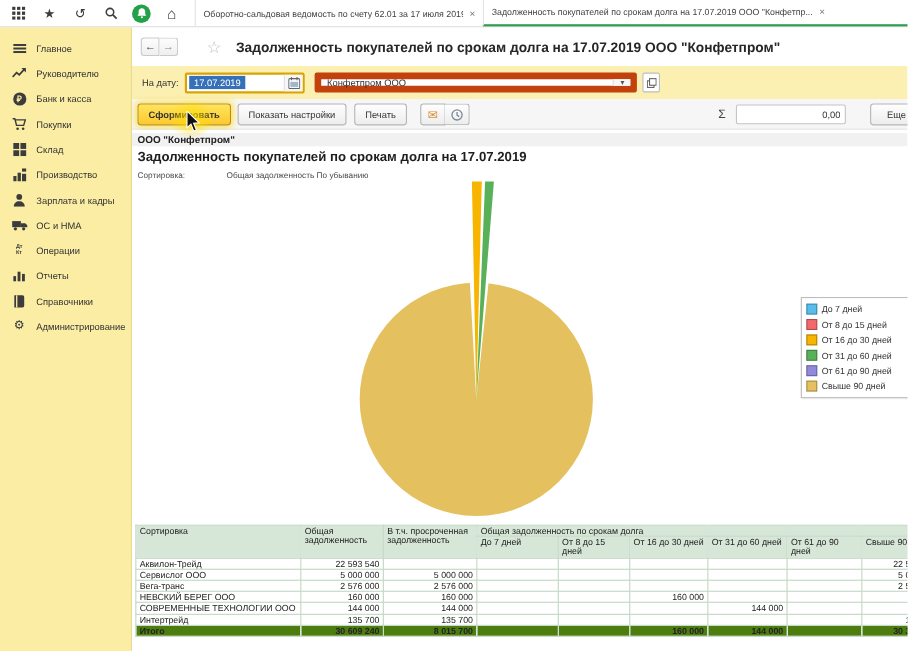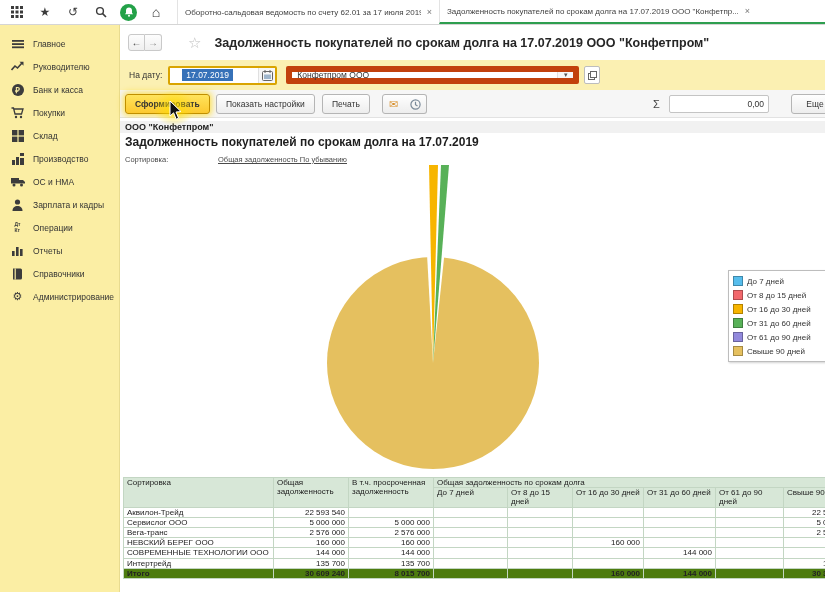--- a/index.html
+++ b/index.html
@@ -32,21 +32,21 @@
   .nav-header { position:absolute; left:0; top:0; width:705px; height:35px; background:#fff; display:flex; align-items:center; }
   .nav-btn { width:17px; height:17px; border:1px solid #C9C9C9; background:linear-gradient(#FDFDFD,#EFEFEF); font-size:10px; color:#444; display:flex; align-items:center; justify-content:center; }
   .nav-btn.back { margin-left:8px; border-radius:3px 0 0 3px; }
   .nav-btn.fwd  { border-radius:0 3px 3px 0; border-left:none; color:#8A8A8A; }
   .fav-star { color:#C0C0C0; font-size:15px; margin:0 13px 0 26px; }
   .page-title { font-size:12.5px; font-weight:bold; color:#262626; }
 
   .filter-bar { position:absolute; left:0; top:35px; width:705px; height:30px; background:#FBF0B2; display:flex; align-items:center; font-size:8.5px; color:#333; }
   .filter-label { margin-left:9px; }
   .date-group { display:flex; margin-left:6px; height:19px; background:#fff; border:2px solid #D9A400; border-radius:2px; align-items:stretch; }
-  .date-input { width:88px; display:flex; align-items:center; padding-left:12px; }
+  .date-input { width:88px; display:flex; align-items:center; padding-left:2px; }
   .date-selected { background:#3671B8; color:#fff; padding:1px 4px; font-size:8.5px; }
   .cal-btn { width:17px; display:flex; align-items:center; justify-content:center; border-left:1px solid #E0E0E0; background:#F7F7F7; }
   .combo { margin-left:9px; width:293px; height:18px; background:#fff; border:6px solid #c2410c; border-radius:2px; display:flex; align-items:center; }
   .combo-text { flex:1; padding:0 5px; }
   .combo-arrow { width:16px; align-self:stretch; border-left:1px solid #E0E0E0; display:flex; align-items:center; justify-content:center; color:#555; font-size:7px; background:#F7F7F7; }
   .link-btn { width:16px; height:18px; margin-left:5px; border:1px solid #BDBDBD; border-radius:2px; background:#fff; display:flex; align-items:center; justify-content:center; }
 
   .toolbar { position:absolute; left:0; top:65px; width:705px; height:28px; background:#F6F6F6; border-bottom:1px solid #E2E2E2; }
   .btn { position:absolute; top:4px; height:20px; border:1px solid #B5B5B5; border-radius:3px; background:linear-gradient(#FEFEFE,#EDEDED); display:flex; align-items:center; justify-content:center; font-size:8.5px; color:#333; padding:0 9px; }
   .btn-generate { left:5px; background:linear-gradient(#FFE45C,#FCC930); border-color:#C08F00; font-weight:bold; box-shadow:0 0 6px 2px rgba(255,214,0,.65); }
@@ -57,21 +57,21 @@
   .sigma { position:absolute; left:533px; top:8px; font-size:11px; color:#444; }
   .sum-field { position:absolute; left:549px; top:5px; width:100px; height:18px; background:#fff; border:1px solid #C4C4C4; border-radius:2px; font-size:8.5px; color:#333; display:flex; align-items:center; justify-content:flex-end; padding-right:4px; }
   .btn-more { left:671px; width:48px; }
   .envelope { color:#D78F2C; font-size:11px; }
 
   
   .report { position:absolute; left:0; top:93px; width:705px; height:474px; background:#fff; }
   .company-band { position:absolute; left:0; top:3px; width:705px; height:12px; background:#F1F1F1; font-size:9px; font-weight:bold; color:#222; padding-left:5px; line-height:12px; }
   .report-title { position:absolute; left:5px; top:17px; font-size:12px; font-weight:bold; color:#1E1E1E; }
   .sort-label { position:absolute; left:5px; top:37px; font-size:7.5px; color:#4A4A4A; }
-  .sort-value { position:absolute; left:98px; top:37px; font-size:7.5px; color:#4A4A4A;text-decoration:underline; }
+  .sort-value { position:absolute; left:86px; top:37px; font-size:7.5px; color:#4A4A4A; }
   .pie-svg { position:absolute; left:0; top:40px; }
 
   .legend { position:absolute; left:608px; top:152px; width:112px; background:#fff; border:1px solid #BDBDBD; padding:3px 0 3px 4px; box-shadow:1px 1px 2px rgba(0,0,0,.18); }
   .legend-item { display:flex; align-items:center; gap:4px; height:14px; font-size:8px; color:#333; white-space:nowrap; }
   .legend-swatch { width:10px; height:10px; border:1px solid rgba(0,0,0,.28); flex:0 0 auto; }
 
   table.debt-table { position:absolute; left:3px; top:359px; border-collapse:collapse; table-layout:fixed; font-size:8px; color:#222; width:732px; }
   .debt-table th, .debt-table td { border:1px solid #C3D6C3; padding:0 3px; height:10px; line-height:1.15; overflow:hidden; vertical-align:top; }
   .debt-table thead th { background:#D7E7D7; font-weight:normal; text-align:left; white-space:normal; }
   .debt-table th.nowrap { white-space:nowrap; }
@@ -190,41 +190,41 @@
             <rect x="4" y="4" width="3" height="8"></rect>
             <rect x="8" y="5" width="4" height="7"></rect>
             <rect x="8" width="4" height="3"></rect>
           </g>
         </svg>
       </span>
       <span>Производство</span>
     </div>
     <div class="side-item">
       <span class="side-icon">
+        <svg width="11" height="12" viewBox="0 0 11 12">
+          <g fill="#3C3C3C">
+            <circle cx="5.5" cy="3" r="2.6"></circle>
+            <path d="M.5 12c0-3.3 2.2-5 5-5s5 1.7 5 5z"></path>
+          </g>
+        </svg>
+      </span>
+      <span>Зарплата и кадры</span>
+    </div>
+    <div class="side-item">
+      <span class="side-icon">
         <svg width="14" height="11" viewBox="0 0 14 11">
           <g fill="#3C3C3C">
             <rect y="2" width="8" height="5.5"></rect>
             <path d="M8 4h4l2 2v1.5H8z"></path>
             <circle cx="3" cy="9" r="1.5"></circle>
             <circle cx="10.5" cy="9" r="1.5"></circle>
           </g>
         </svg>
       </span>
       <span>ОС и НМА</span>
-    </div>
-    <div class="side-item">
-      <span class="side-icon">
-        <svg width="11" height="12" viewBox="0 0 11 12">
-          <g fill="#3C3C3C">
-            <circle cx="5.5" cy="3" r="2.6"></circle>
-            <path d="M.5 12c0-3.3 2.2-5 5-5s5 1.7 5 5z"></path>
-          </g>
-        </svg>
-      </span>
-      <span>Зарплата и кадры</span>
     </div>
     <div class="side-item">
       <span class="side-icon">
         <span class="dtkt">Дт<br>Кт</span>
       </span>
       <span>Операции</span>
     </div>
     <div class="side-item">
       <span class="side-icon">
         <svg width="12" height="11" viewBox="0 0 12 11">

